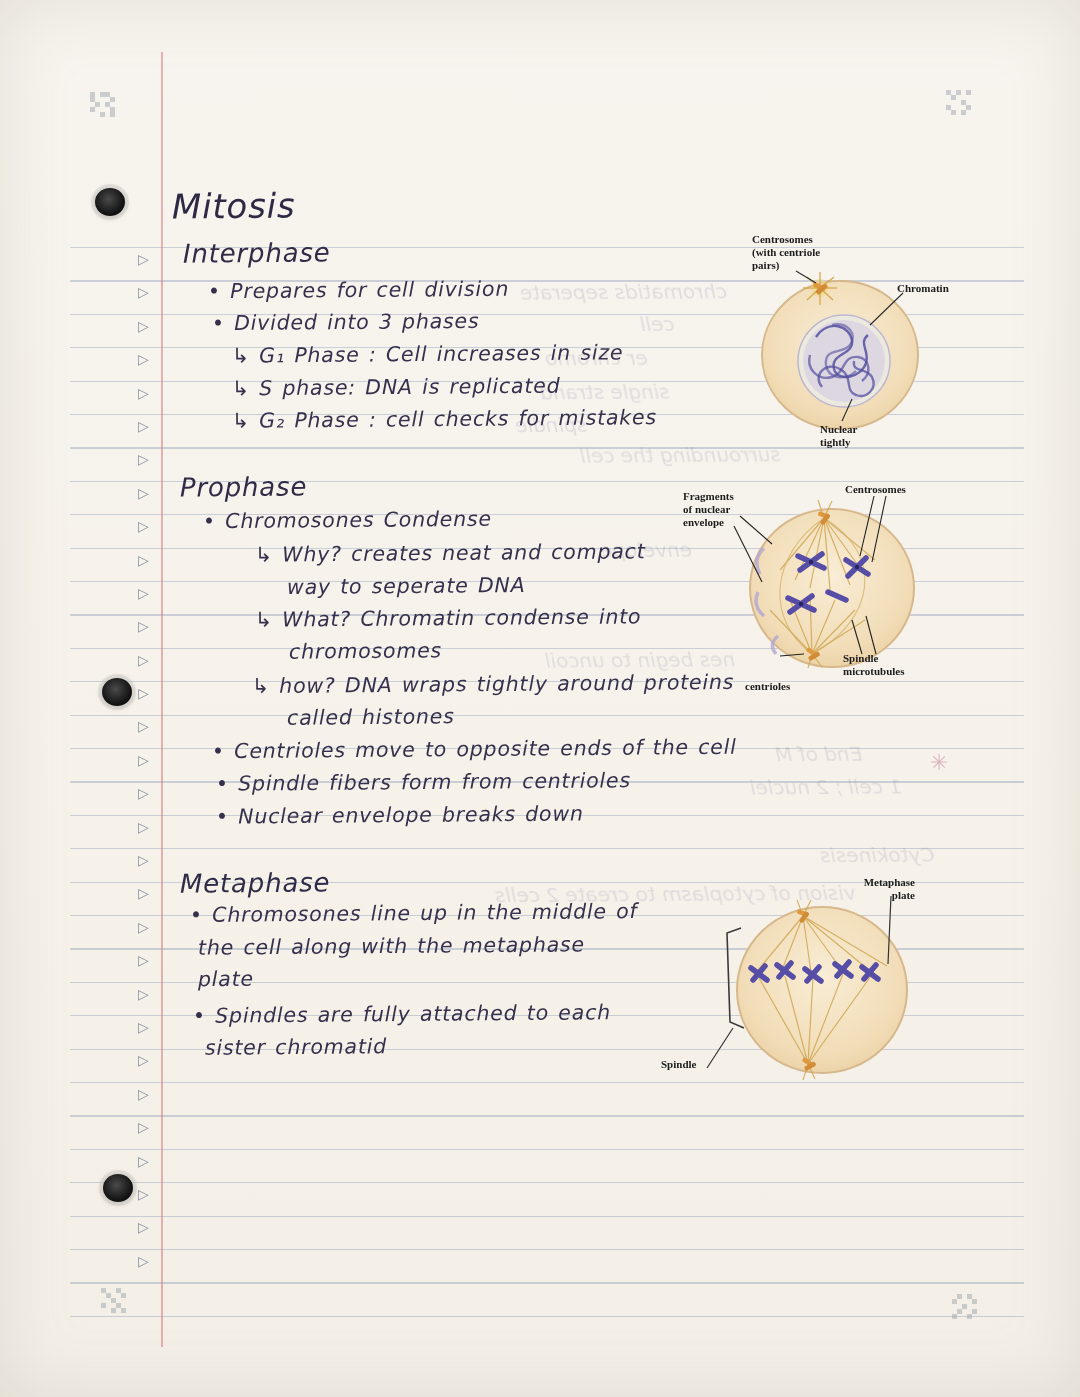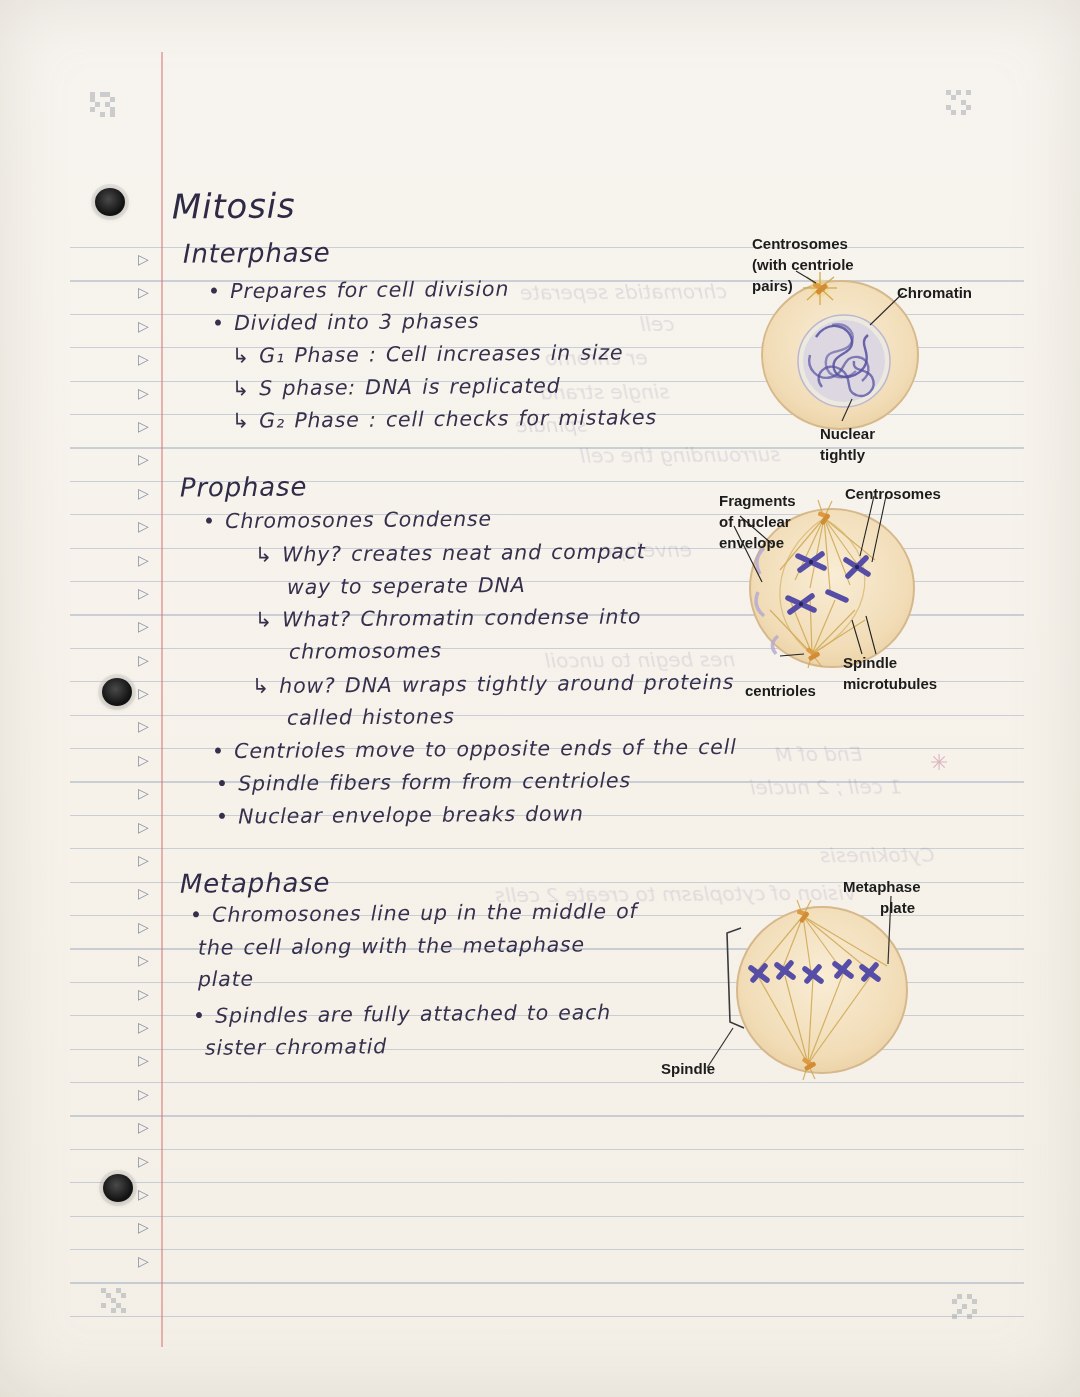--- a/index.html
+++ b/index.html
@@ -28,22 +28,22 @@
     word-spacing:2px; transform:rotate(-.5deg); white-space:nowrap; z-index:4; }
   .hw-title { font-size:34px; color:#2e2a45; }
   .hw-h { font-size:26px; color:#302b47; }
   .hw-b { font-size:20.5px; }
 
   .ghost { position:absolute; color:#6e628f; opacity:.16; font-style:italic; font-size:20px;
     transform:scaleX(-1) rotate(.4deg); white-space:nowrap; filter:blur(.3px); z-index:1; }
   .ghost-star { opacity:.45; color:#c06a8a; font-size:22px; font-style:normal; transform:none; }
 
   svg.diag { position:absolute; z-index:3; }
-  .diag-label { position:absolute; z-index:5; font-family:Liberation Sans, sans-serif;
-    font-weight:bold; font-size:15px; line-height:21px; color:#1c1c1c; white-space:pre-line; }
+  .diag-label { position:absolute; z-index:5; font-family:Liberation Serif, serif;
+    font-weight:bold; font-size:11px; line-height:13px; color:#1c1c1c; white-space:pre-line; }
   .ta-r { text-align:right; }
 </style>
 </head>
 <body>
 
 <div class="page">
 
   <div class="rules"></div>
   <div class="margin-line"></div>
 
@@ -257,21 +257,21 @@
     <g stroke="#222" stroke-width="1.1">
       <line x1="80" y1="46" x2="112" y2="74"></line>
         <line x1="74" y1="56" x2="102" y2="112"></line>
       <line x1="214" y1="26" x2="200" y2="86"></line>
         <line x1="226" y1="26" x2="212" y2="92"></line>
       <line x1="120" y1="186" x2="144" y2="184"></line>
       <line x1="202" y1="184" x2="192" y2="150"></line>
         <line x1="216" y1="184" x2="206" y2="146"></line>
     </g>
   </svg>
-  <div class="diag-label" style="left:683px; top:490px;margin-left:36px;">Fragments
+  <div class="diag-label" style="left:683px; top:490px;">Fragments
 of nuclear
 envelope</div>
   <div class="diag-label" style="left:845px; top:483px;">Centrosomes</div>
   <div class="diag-label" style="left:733px; top:680px;margin-left:12px;">centrioles</div>
   <div class="diag-label" style="left:843px; top:652px;">Spindle
 microtubules</div>
 
   <svg class="diag" style="left:655px; top:870px;" width="300" height="245" viewBox="0 0 300 245">
     <defs>
       <radialGradient id="beige3" cx="50%" cy="42%" r="68%">

